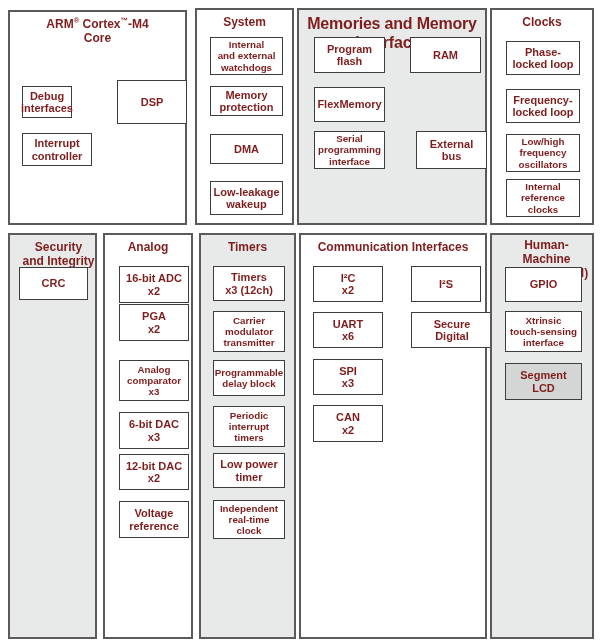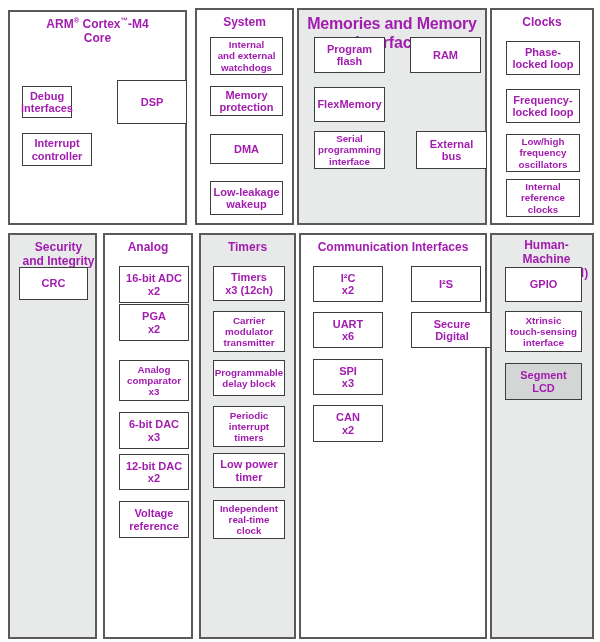--- a/index.html
+++ b/index.html
@@ -1,17 +1,17 @@
 <!DOCTYPE html>
 <html><head>
 <meta charset="utf-8">
 <style>
   html,body{margin:0;padding:0;background:#ffffff;}
   .page{position:relative;width:600px;height:642px;background:#ffffff;
-        font-family:"Liberation Sans","DejaVu Sans",sans-serif;color:#a21caf;overflow:hidden;}
+        font-family:"Liberation Sans","DejaVu Sans",sans-serif;color:#7f1d1d;overflow:hidden;}
   .sec{position:absolute;border:2px solid #5a5a5a;background:#ffffff;box-sizing:border-box;}
   .sec.gray{background:#e8e9e9;}
   .sec-title{font-weight:bold;font-size:12px;text-align:center;white-space:pre-line;
              margin-top:5px;line-height:1.18;}
   .sec-title.tight{font-size:16px;letter-spacing:-0.2px;}
   .sec-title sup{font-size:7.5px;vertical-align:super;}
   .box{position:absolute;background:#ffffff;border:1.5px solid #3d3d3d;box-sizing:border-box;
        display:flex;align-items:center;justify-content:center;text-align:center;}
   .box-label{white-space:pre-line;font-weight:bold;font-size:11px;line-height:1.13;}
   .box-label.sm{font-size:9.8px;line-height:1.15;}

